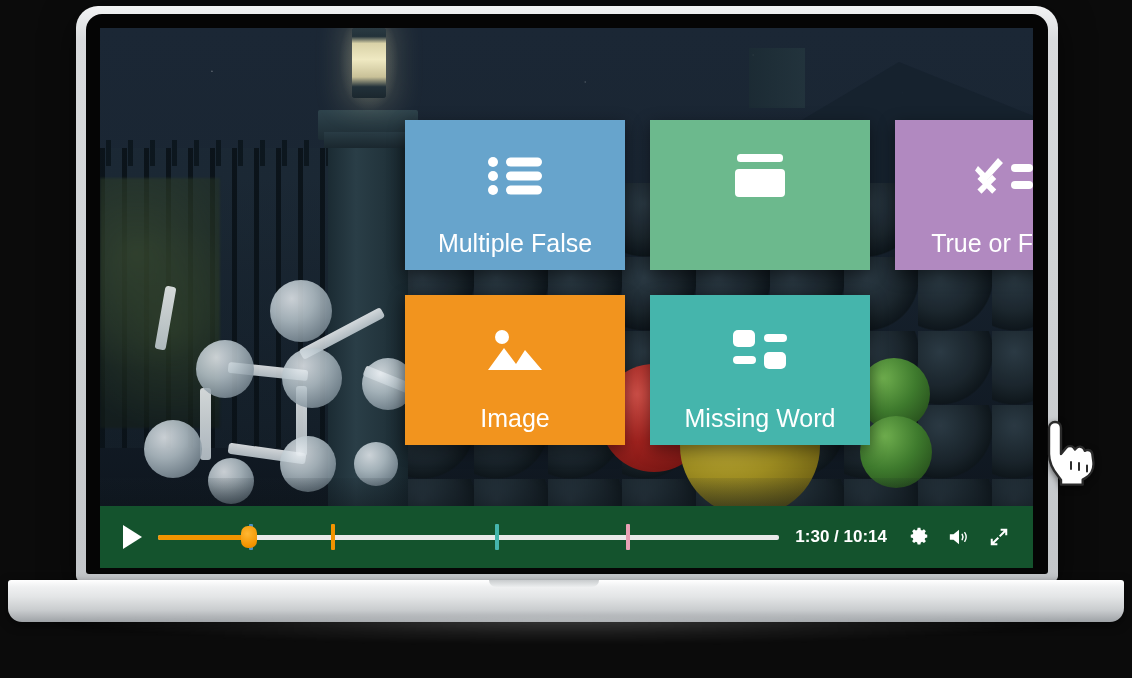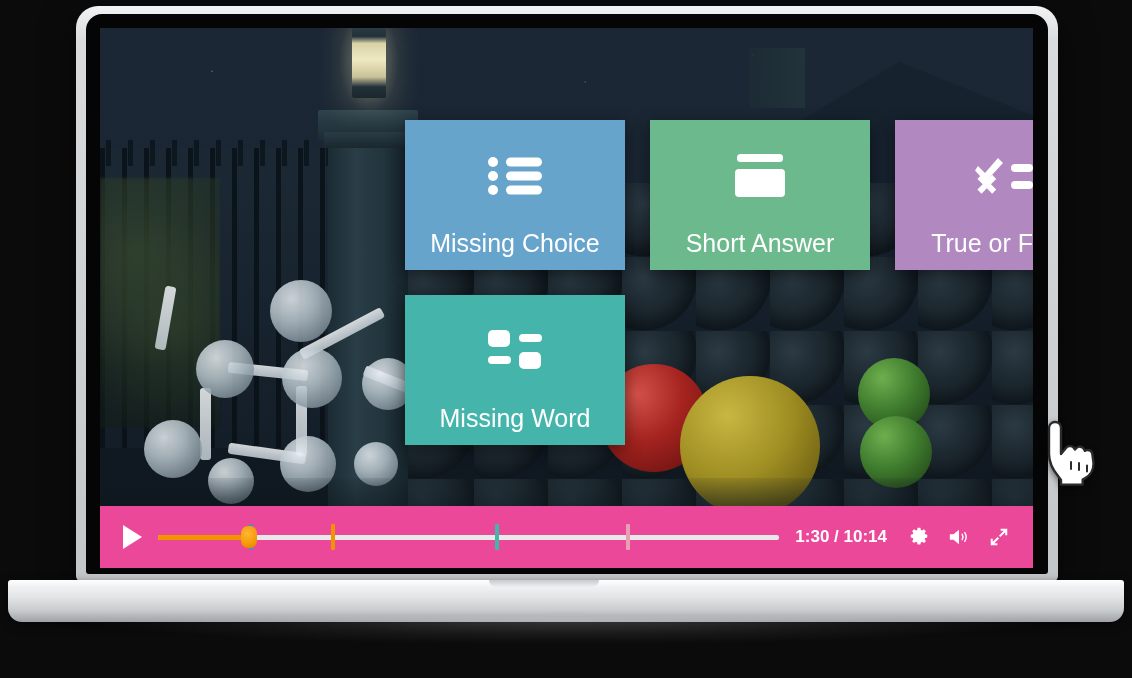--- a/index.html
+++ b/index.html
@@ -281,21 +281,21 @@
     white-space: nowrap;
     font-weight: 400;
   }
 
   
   .controls {
     position: absolute;
     left: 0; bottom: 0;
     width: 100%;
     height: 62px;
-    background: #ec4899;
+    background: #14532d;
     display: flex;
     align-items: center;
     z-index: 8;
   }
   .play-btn {
     margin-left: 10px;
     width: 44px; height: 44px;
     display: flex; align-items: center; justify-content: center;
     cursor: pointer;
   }
@@ -471,46 +471,54 @@
         <span class="tile-icon">
           <svg width="58" height="42" viewBox="0 0 58 42">
             <circle cx="7" cy="7" r="5" fill="#fff"></circle>
             <rect x="20" y="2.5" width="36" height="9" rx="4.5" fill="#fff"></rect>
             <circle cx="7" cy="21" r="5" fill="#fff"></circle>
             <rect x="20" y="16.5" width="36" height="9" rx="4.5" fill="#fff"></rect>
             <circle cx="7" cy="35" r="5" fill="#fff"></circle>
             <rect x="20" y="30.5" width="36" height="9" rx="4.5" fill="#fff"></rect>
           </svg>
         </span>
-        <span class="tile-label">Missing Choice</span>
+        <span class="tile-label">Multiple False</span>
       </div>
 
       <div class="tile" id="tile1" style="background: rgb(108, 185, 141);">
         <span class="tile-icon">
           <svg width="54" height="46" viewBox="0 0 54 46">
             <rect x="4" y="1" width="46" height="8" rx="3.5" fill="#fff"></rect>
             <rect x="2" y="16" width="50" height="28" rx="4" fill="#fff"></rect>
           </svg>
         </span>
-        <span class="tile-label">Short Answer</span>
       </div>
 
       <div class="tile" id="tile2" style="background: rgb(177, 137, 192);">
         <span class="tile-icon">
           <svg width="60" height="42" viewBox="0 0 60 42">
             <path d="M3 11 L10 18 L23 3 L28 8 L10.5 27 L0 15.5 Z" fill="#fff"></path>
             <rect x="36" y="9" width="22" height="8" rx="4" fill="#fff"></rect>
             <path d="M3.5 24 L10 30.5 L16.5 24 L21.5 29 L15 35.5 L21.5 42 L16.5 47 L10 40.5 L3.5 47 L-1.5 42 L5 35.5 L-1.5 29 Z" fill="#fff" transform="translate(2,-4) scale(0.82) translate(2,5)"></path>
             <rect x="36" y="26" width="22" height="8" rx="4" fill="#fff"></rect>
           </svg>
         </span>
         <span class="tile-label">True or False</span>
       </div>
 
 
+      <div class="tile" id="tile4" style="background: rgb(242, 148, 30);">
+        <span class="tile-icon">
+          <svg width="56" height="46" viewBox="0 0 56 46">
+            <circle cx="15" cy="9" r="7" fill="#fff"></circle>
+            <path d="M1 42 L17 20 L29 36 L38 22 L55 42 Z" fill="#fff"></path>
+          </svg>
+        </span>
+        <span class="tile-label">Image</span>
+      </div>
 
       <div class="tile" id="tile5" style="background: rgb(69, 181, 172);">
         <span class="tile-icon">
           <svg width="58" height="44" viewBox="0 0 58 44">
             <rect x="2" y="1" width="22" height="17" rx="5" fill="#fff"></rect>
             <rect x="33" y="5" width="23" height="8" rx="4" fill="#fff"></rect>
             <rect x="2" y="27" width="23" height="8" rx="4" fill="#fff"></rect>
             <rect x="33" y="23" width="22" height="17" rx="5" fill="#fff"></rect>
           </svg>
         </span>

